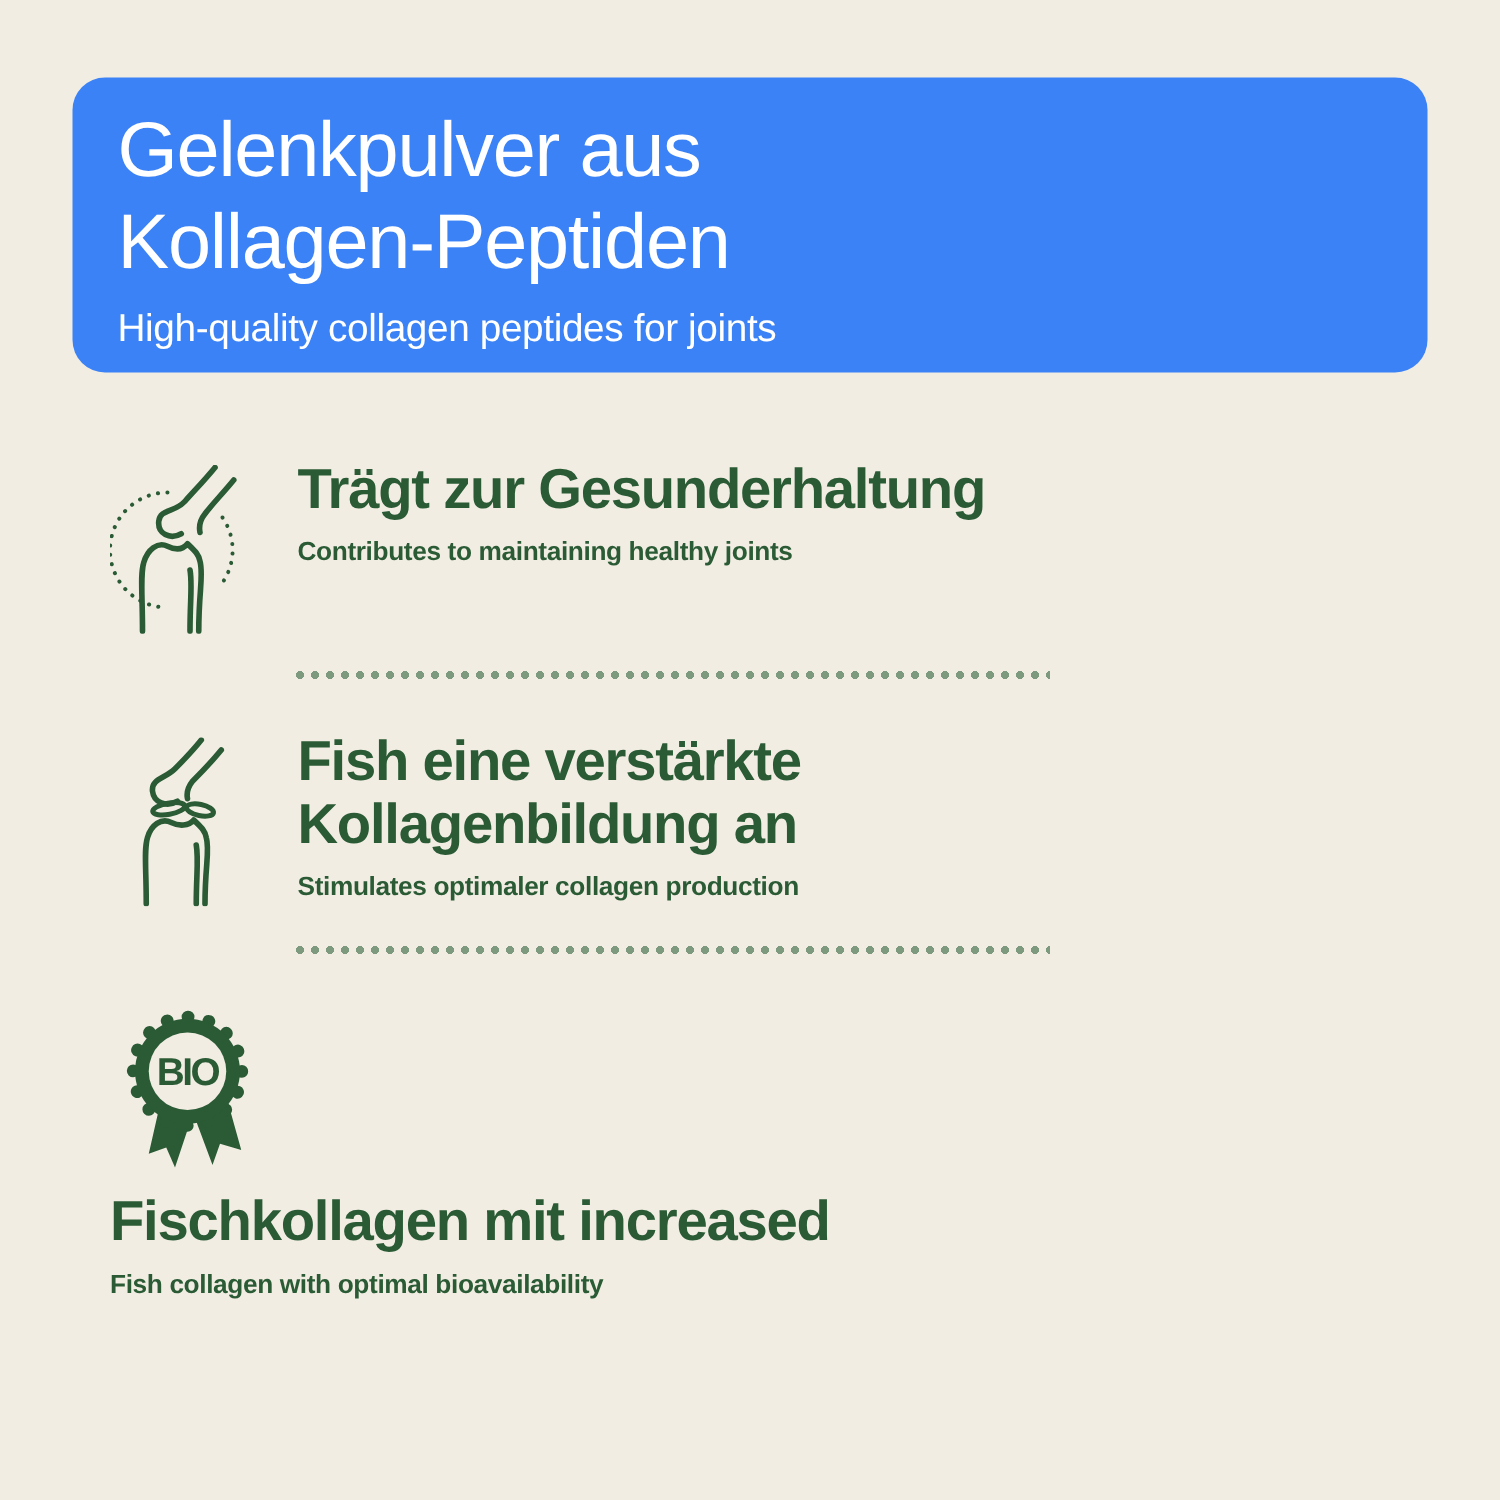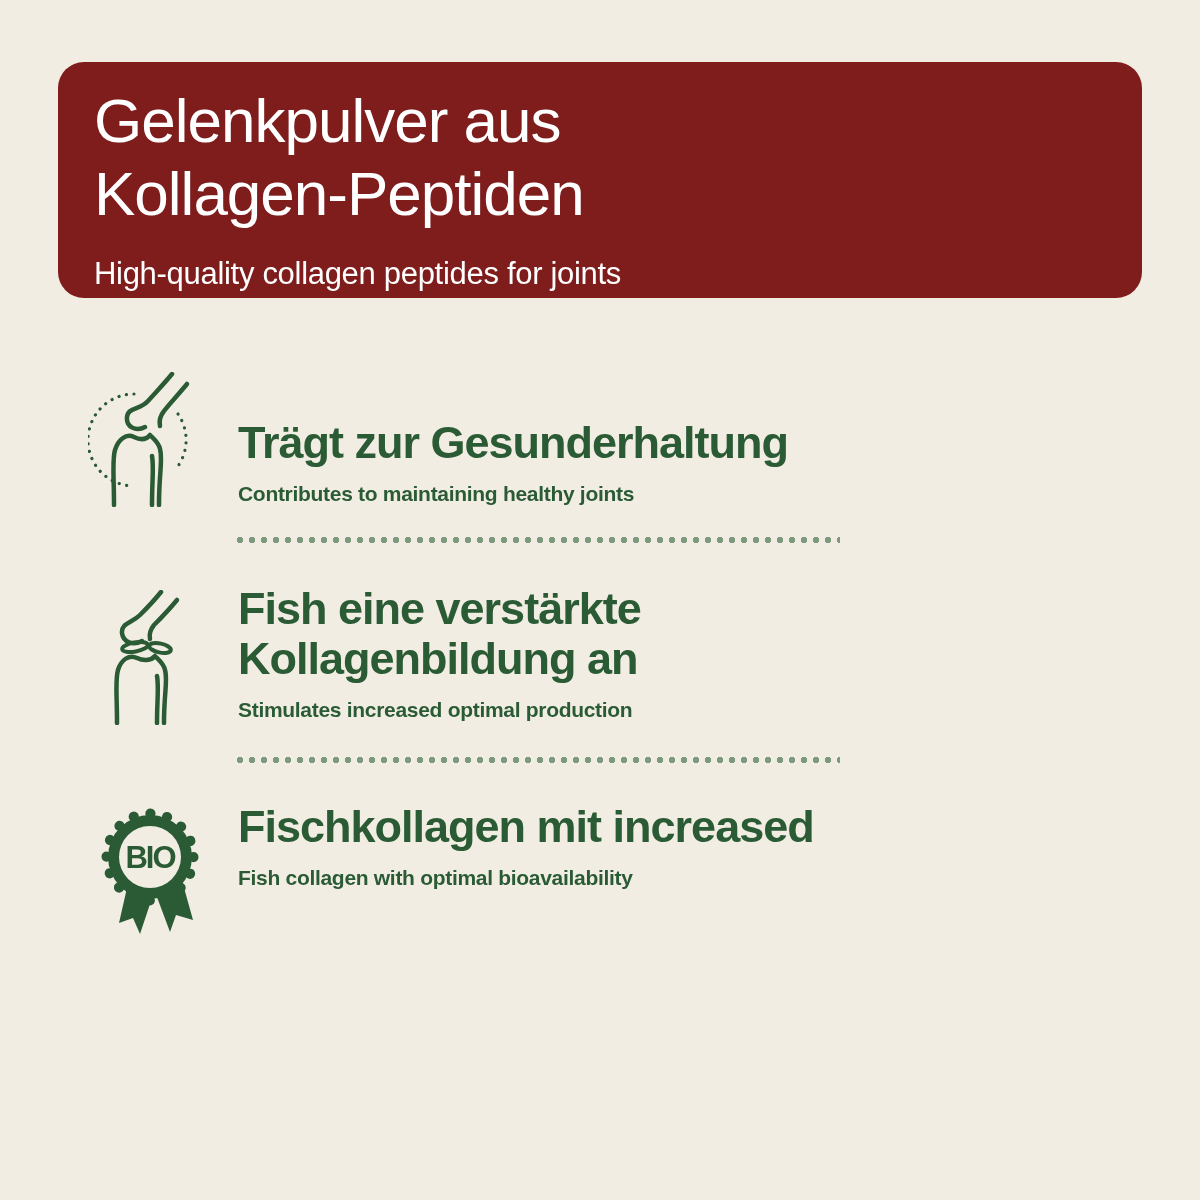--- a/index.html
+++ b/index.html
@@ -8,39 +8,39 @@
     background:#f2ede3;
     font-family:"Liberation Sans", sans-serif;
     position:relative;
     overflow:hidden;
   }
   .stage{position:absolute;inset:0;width:1200px;height:1200px;background:#f2ede3;}
 
   
   .banner{
     position:absolute;left:58px;top:62px;width:1084px;height:236px;
-    background:#7f1d1d;border-radius:26px;box-sizing:border-box;
+    background:#3b82f6;border-radius:26px;box-sizing:border-box;
     padding:22px 40px 0 36px;
   }
   .banner-title{
     color:#ffffff;font-size:62px;font-weight:500;line-height:73px;
     letter-spacing:-1px;white-space:nowrap;
   }
   .banner-subtitle{
-    color:#ffffff;font-size:31px;font-weight:500;margin-top:26px;
+    color:#ffffff;font-size:31px;font-weight:500;margin-top:15px;
     letter-spacing:-0.3px;white-space:nowrap;
   }
 
   
   .feature{position:absolute;left:88px;display:flex;align-items:flex-start;}
   .icon-wrap{width:150px;flex:0 0 150px;position:relative;height:140px;}
   .icon-wrap svg{position:absolute;top:0;left:0;}
-  .f1{top:366px;align-items:flex-end;}
+  .f1{top:366px;}
   .f2{top:584px;}
-  .f3{top:802px;}
+  .f3{top:802px;flex-direction:column;}
   .f1 .icon-wrap svg{top:6px;left:0;}
   .f2 .icon-wrap svg{top:6px;left:7px;}
   .f3 .icon-wrap svg{top:3px;left:8px;}
 
   .feature-text{padding-top:0;}
   .feature-title{
     color:#2a5b35;font-size:45px;font-weight:700;line-height:50px;
     letter-spacing:-1px;white-space:nowrap;
   }
   .feature-sub{
@@ -109,21 +109,21 @@
         <ellipse class="meniscus" cx="61" cy="58" rx="11" ry="4.5" transform="rotate(12 61 58)"></ellipse>
         <path class="bone" d="M18,133 C18,104 16,90 19,80 C22,70 30,64 38,68 C44,71 52,71 56,66 C61,71 65,74 66,80 C69,90 65,102 65,133"></path>
         <path class="bone" d="M58,133 C58,110 60,97 58,86"></path>
       </svg>
     </div>
     <div class="feature-text">
       <div class="feature-title">
         <div>Fish eine verstärkte</div>
         <div>Kollagenbildung an</div>
       </div>
-      <div class="feature-sub">Stimulates increased optimal production</div>
+      <div class="feature-sub">Stimulates optimaler collagen production</div>
     </div>
   </div>
 
   <div class="divider d2"></div>
 
   <div class="feature f3">
     <div class="icon-wrap">
       <svg width="112" height="140" viewBox="0 0 112 140">
         <path class="badge-fill" d="M33,74 L57,90 L44,129 L37,113 L23,118 Z"></path>
         <path class="badge-fill" d="M55,76 L85,72 L97,115 L80,110 L74,127 Z"></path>

